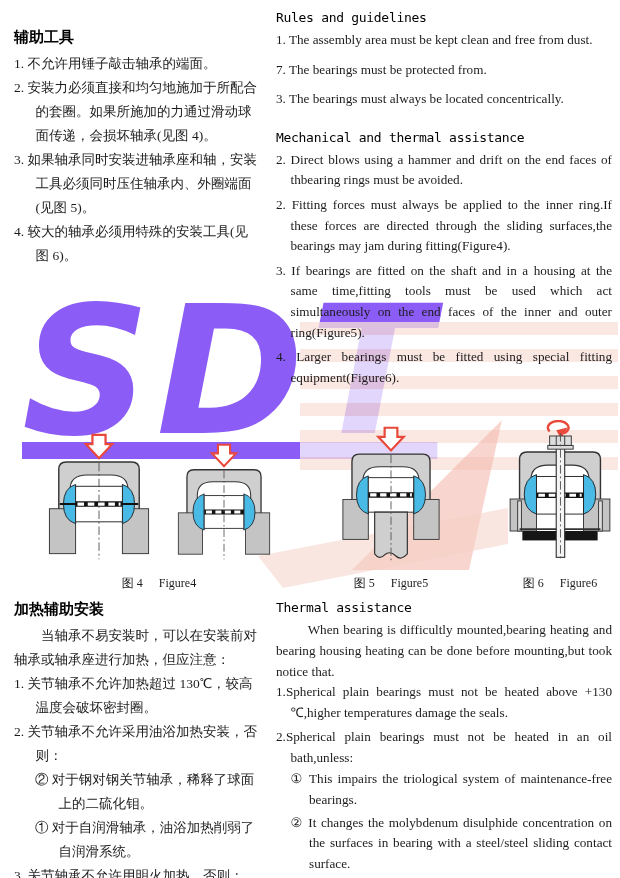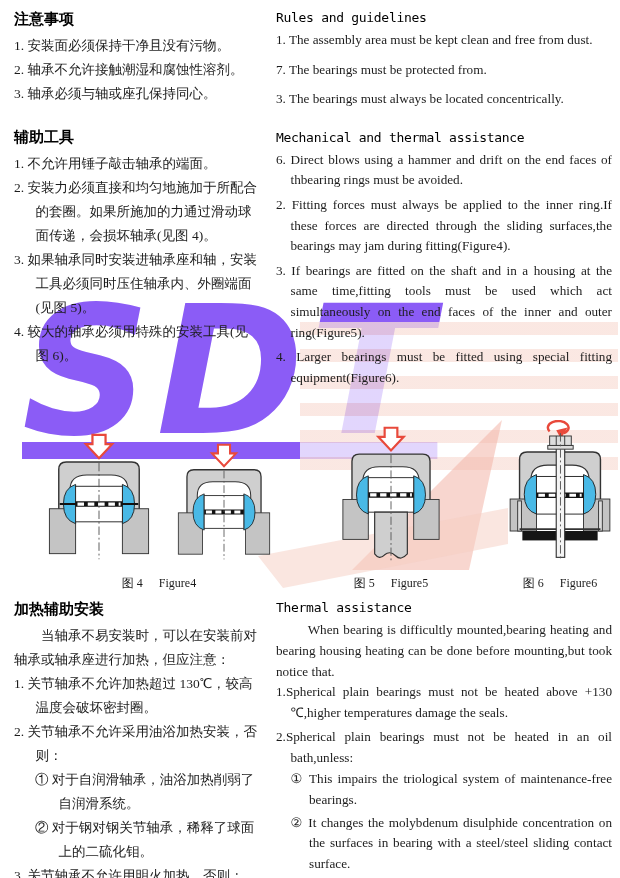--- a/index.html
+++ b/index.html
@@ -76,28 +76,20 @@
     <div class="wm-text">SDT</div>
     <div class="wm-stripes"></div>
     <div class="wm-swoosh"></div>
     <div class="wm-swoosh2"></div>
   </div>
 
   <div class="content">
 
     <div class="cols">
       <div>
-        <div class="sec">
-          <h2 class="h-cn">注意事项</h2>
-          <div class="cn">
-            <div class="cn-li">1. 安装面必须保持干净且没有污物。</div>
-            <div class="cn-li">2. 轴承不允许接触潮湿和腐蚀性溶剂。</div>
-            <div class="cn-li">3. 轴承必须与轴或座孔保持同心。</div>
-          </div>
-        </div>
         <div class="sec" style="margin-top:22px;">
           <h2 class="h-cn">辅助工具</h2>
           <div class="cn">
             <div class="cn-li">1. 不允许用锤子敲击轴承的端面。</div>
             <div class="cn-li">2. 安装力必须直接和均匀地施加于所配合的套圈。如果所施加的力通过滑动球面传递，会损坏轴承(见图 4)。</div>
             <div class="cn-li">3. 如果轴承同时安装进轴承座和轴，安装工具必须同时压住轴承内、外圈端面(见图 5)。</div>
             <div class="cn-li">4. 较大的轴承必须用特殊的安装工具(见图 6)。</div>
           </div>
         </div>
       </div>
@@ -107,21 +99,21 @@
           <h2 class="h-en">Rules and guidelines</h2>
           <div class="en">
             <div class="en-li rules-li">1. The assembly area must be kept clean and free from dust.</div>
             <div class="en-li rules-li">7. The bearings must be protected from.</div>
             <div class="en-li rules-li">3. The bearings must always be located concentrically.</div>
           </div>
         </div>
         <div class="sec" style="margin-top:20px;">
           <h2 class="h-en">Mechanical and thermal assistance</h2>
           <div class="en">
-            <div class="en-li">6. Direct blows using a hammer and drift on the end faces of thbearing rings must be avoided.</div>
+            <div class="en-li">2. Direct blows using a hammer and drift on the end faces of thbearing rings must be avoided.</div>
             <div class="en-li">2. Fitting forces must always be applied to the inner ring.If these forces are directed through the sliding surfaces,the bearings may jam during fitting(Figure4).</div>
             <div class="en-li">3. If bearings are fitted on the shaft and in a housing at the same time,fitting tools must be used which act simultaneously on the end faces of the inner and outer ring(Figure5).</div>
             <div class="en-li">4. Larger bearings must be fitted using special fitting equipment(Figure6).</div>
           </div>
         </div>
       </div>
     </div>
 
     <div class="figstrip">
 
@@ -219,22 +211,22 @@
     </div>
 
     <div class="cols">
       <div>
         <div class="sec">
           <h2 class="h-cn">加热辅助安装</h2>
           <div class="cn">
             <div class="cn-intro">当轴承不易安装时，可以在安装前对轴承或轴承座进行加热，但应注意：</div>
             <div class="cn-li">1. 关节轴承不允许加热超过 130℃，较高温度会破坏密封圈。</div>
             <div class="cn-li">2. 关节轴承不允许采用油浴加热安装，否则：</div>
+            <div class="cn-sub">② 对于钢对钢关节轴承，稀释了球面上的二硫化钼。</div>
             <div class="cn-sub">① 对于自润滑轴承，油浴加热削弱了自润滑系统。</div>
-            <div class="cn-sub">② 对于钢对钢关节轴承，稀释了球面上的二硫化钼。</div>
             <div class="cn-li">3. 关节轴承不允许用明火加热，否则：</div>
 
           </div>
         </div>
       </div>
 
       <div>
         <div class="sec">
           <h2 class="h-en">Thermal assistance</h2>
           <div class="en">

